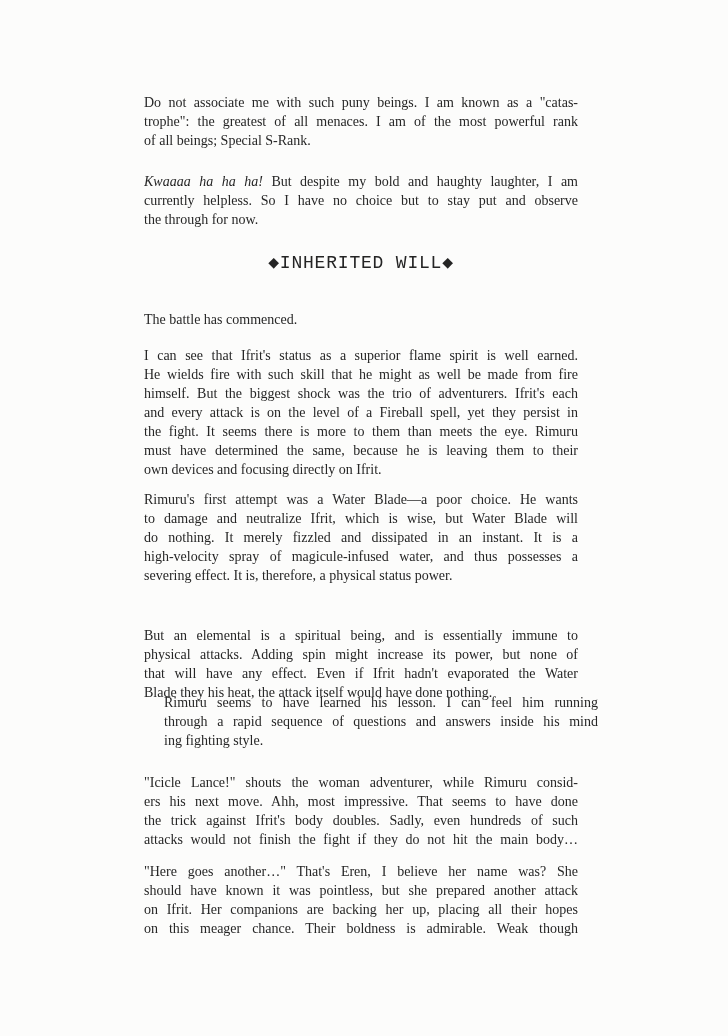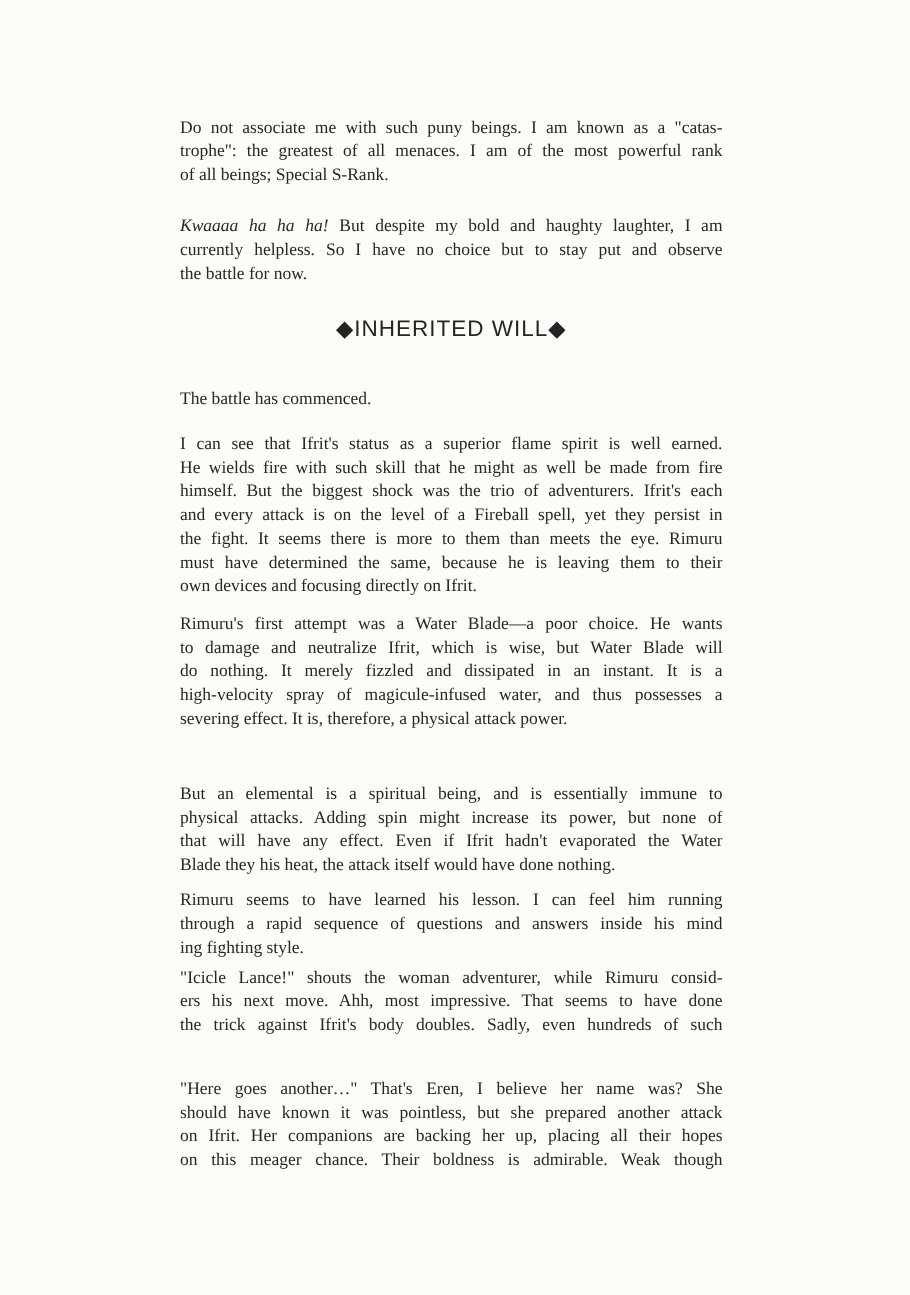--- a/index.html
+++ b/index.html
@@ -43,77 +43,78 @@
     text-align-last: left;
   }
   .section-heading {
     position: absolute;
     left: 144px;
     width: 434px;
     text-align: center;
     font-size: 18px;
     line-height: 22px;
     letter-spacing: 0.8px;
-    font-family: Liberation Sans, sans-serif;
+    font-family: Liberation Mono, monospace;
     color: #242424;
   }
   .it {
     font-style: italic;
   }
 </style>
 </head>
 <body>
 
 <div class="page">
   <div class="text-column" id="text-column">
       <div class="paragraph" style="top: 93px;">
         <div class="tline">Do not associate me with such puny beings. I am known as a "catas-</div>
         <div class="tline">trophe": the greatest of all menaces. I am of the most powerful rank</div>
         <div class="tline lastline">of all beings; Special S-Rank.</div>
       </div>
       <div class="paragraph" style="top: 172px;">
         <div class="tline"><span class="it">Kwaaaa ha ha ha!</span><span> But despite my bold and haughty laughter, I am</span></div>
         <div class="tline">currently helpless. So I have no choice but to stay put and observe</div>
-        <div class="tline lastline">the battle for now.</div>
+        <div class="tline lastline">the through for now.</div>
       </div>
       <div class="section-heading" style="top: 252px;">◆INHERITED WILL◆</div>
       <div class="paragraph" style="top: 310px;">
         <div class="tline lastline">The battle has commenced.</div>
       </div>
       <div class="paragraph" style="top: 346px;">
         <div class="tline">I can see that Ifrit's status as a superior flame spirit is well earned.</div>
         <div class="tline">He wields fire with such skill that he might as well be made from fire</div>
         <div class="tline">himself. But the biggest shock was the trio of adventurers. Ifrit's each</div>
         <div class="tline">and every attack is on the level of a Fireball spell, yet they persist in</div>
         <div class="tline">the fight. It seems there is more to them than meets the eye. Rimuru</div>
         <div class="tline">must have determined the same, because he is leaving them to their</div>
         <div class="tline lastline">own devices and focusing directly on Ifrit.</div>
       </div>
       <div class="paragraph" style="top: 490px;">
         <div class="tline">Rimuru's first attempt was a Water Blade—a poor choice. He wants</div>
         <div class="tline">to damage and neutralize Ifrit, which is wise, but Water Blade will</div>
         <div class="tline">do nothing. It merely fizzled and dissipated in an instant. It is a</div>
         <div class="tline">high-velocity spray of magicule-infused water, and thus possesses a</div>
-        <div class="tline lastline">severing effect. It is, therefore, a physical attack power.</div>
+        <div class="tline lastline">severing effect. It is, therefore, a physical status power.</div>
       </div>
       <div class="paragraph" style="top: 598px; margin-top: 28px;">
         <div class="tline">But an elemental is a spiritual being, and is essentially immune to</div>
         <div class="tline">physical attacks. Adding spin might increase its power, but none of</div>
         <div class="tline">that will have any effect. Even if Ifrit hadn't evaporated the Water</div>
         <div class="tline lastline">Blade they his heat, the attack itself would have done nothing.</div>
       </div>
-      <div class="paragraph" style="top: 711px;">
+      <div class="paragraph" style="top: 693px; margin-left: 20px;">
         <div class="tline">Rimuru seems to have learned his lesson. I can feel him running</div>
         <div class="tline">through a rapid sequence of questions and answers inside his mind</div>
         <div class="tline lastline">ing fighting style.</div>
       </div>
       <div class="paragraph" style="top: 773px;">
         <div class="tline">"Icicle Lance!" shouts the woman adventurer, while Rimuru consid-</div>
         <div class="tline">ers his next move. Ahh, most impressive. That seems to have done</div>
         <div class="tline">the trick against Ifrit's body doubles. Sadly, even hundreds of such</div>
+        <div class="tline">attacks would not finish the fight if they do not hit the main body…</div>
       </div>
       <div class="paragraph" style="top: 862px;">
         <div class="tline">"Here goes another…" That's Eren, I believe her name was? She</div>
         <div class="tline">should have known it was pointless, but she prepared another attack</div>
         <div class="tline">on Ifrit. Her companions are backing her up, placing all their hopes</div>
         <div class="tline">on this meager chance. Their boldness is admirable. Weak though</div>
       </div>
     </div>
 </div>
 

